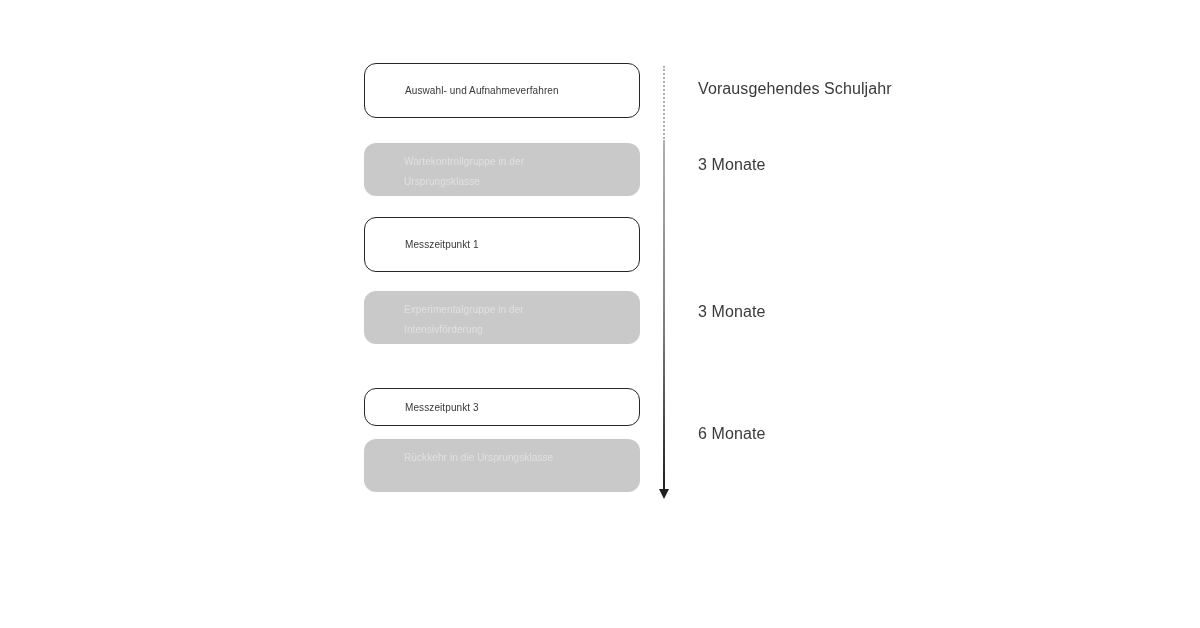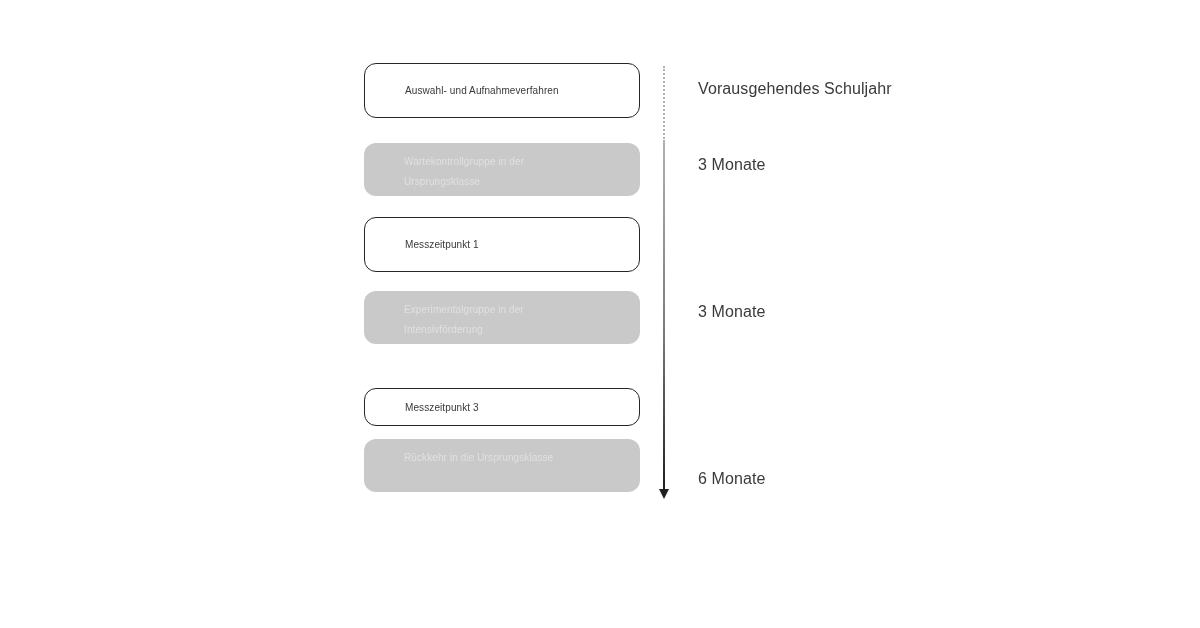--- a/index.html
+++ b/index.html
@@ -78,21 +78,21 @@
     left: 698px;
     font-size: 16px;
     line-height: 16px;
     color: var(--label-text, #3a3a3a);
     letter-spacing: 0.1px;
     white-space: nowrap;
   }
   #lbl-0 { top: 81px; }
   #lbl-1 { top: 157px; }
   #lbl-2 { top: 304px; }
-  #lbl-3 { top: 471px; text-align: right; }
+  #lbl-3 { top: 426px; text-align: right; }
 
   #box-0 { top: 63px;  height: 55px; }
   #box-1 { top: 143px; height: 53px; }
   #box-2 { top: 217px; height: 55px; }
   #box-3 { top: 291px; height: 53px; }
   #box-4 { top: 364px; height: 38px; margin-top: 24px; }
   #box-5 { top: 439px; height: 53px; }
   #box-6 { top: 512px; height: 54px; }
 </style>
 </head>

